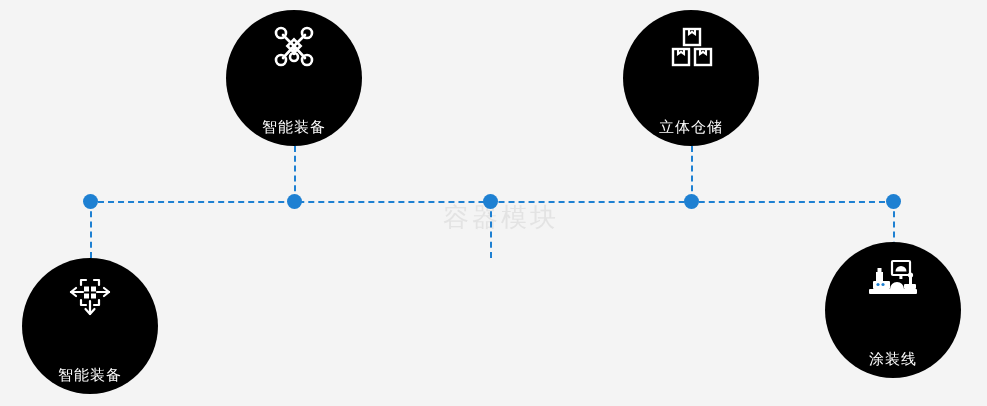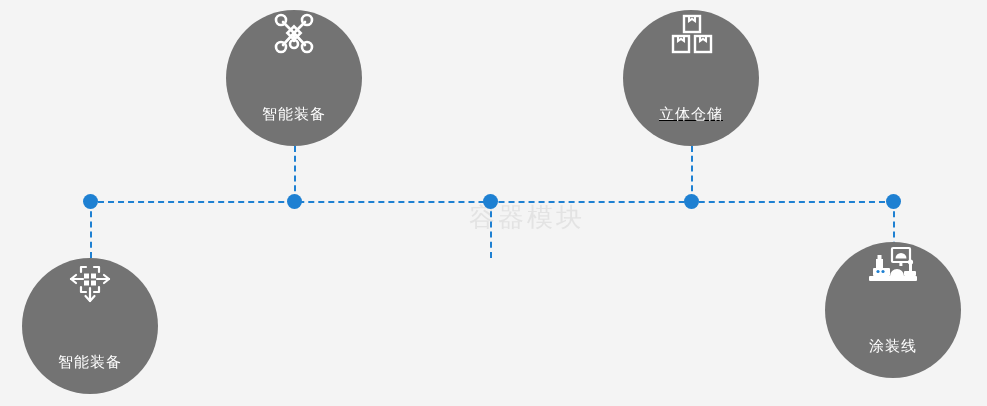--- a/index.html
+++ b/index.html
@@ -45,26 +45,26 @@
     background: #1E80D2;
     z-index: 3;
   }
 
   
   .circle {
     position: absolute;
     width: 136px;
     height: 136px;
     border-radius: 50%;
-    background: #737373;
+    background: #000000;
     z-index: 2;
     display: flex;
     flex-direction: column;
     align-items: center;
-    justify-content: flex-start;
+    justify-content: center;
     box-sizing: border-box;
     gap: 40px;
   }
   .circle .icon {
     width: 52px;
     height: 48px;
     display: flex;
     align-items: center;
     justify-content: center;
     margin-bottom: 8px;
@@ -89,21 +89,21 @@
     letter-spacing: 3px;
     white-space: nowrap;
     user-select: none;
   }
 </style>
 </head>
 <body>
 
 <div id="diagram">
 
-  <div class="watermark" style="left:469px; top:200px;">容器模块</div>
+  <div class="watermark" style="left:443px; top:200px;">容器模块</div>
 
   <div class="spine" style="left:88px; top:201px; width:807px;"></div>
 
   <div class="connector" style="left:294px; top:146px; height:55px;"></div>
   <div class="connector" style="left:691px; top:146px; height:55px;"></div>
   <div class="connector" style="left:90px; top:201px; height:57px;"></div>
   <div class="connector" style="left:490px; top:201px; height:57px;"></div>
   <div class="connector" style="left:893px; top:201px; height:57px;"></div>
 
   <div class="node" style="left:83px; top:194px;"></div>

